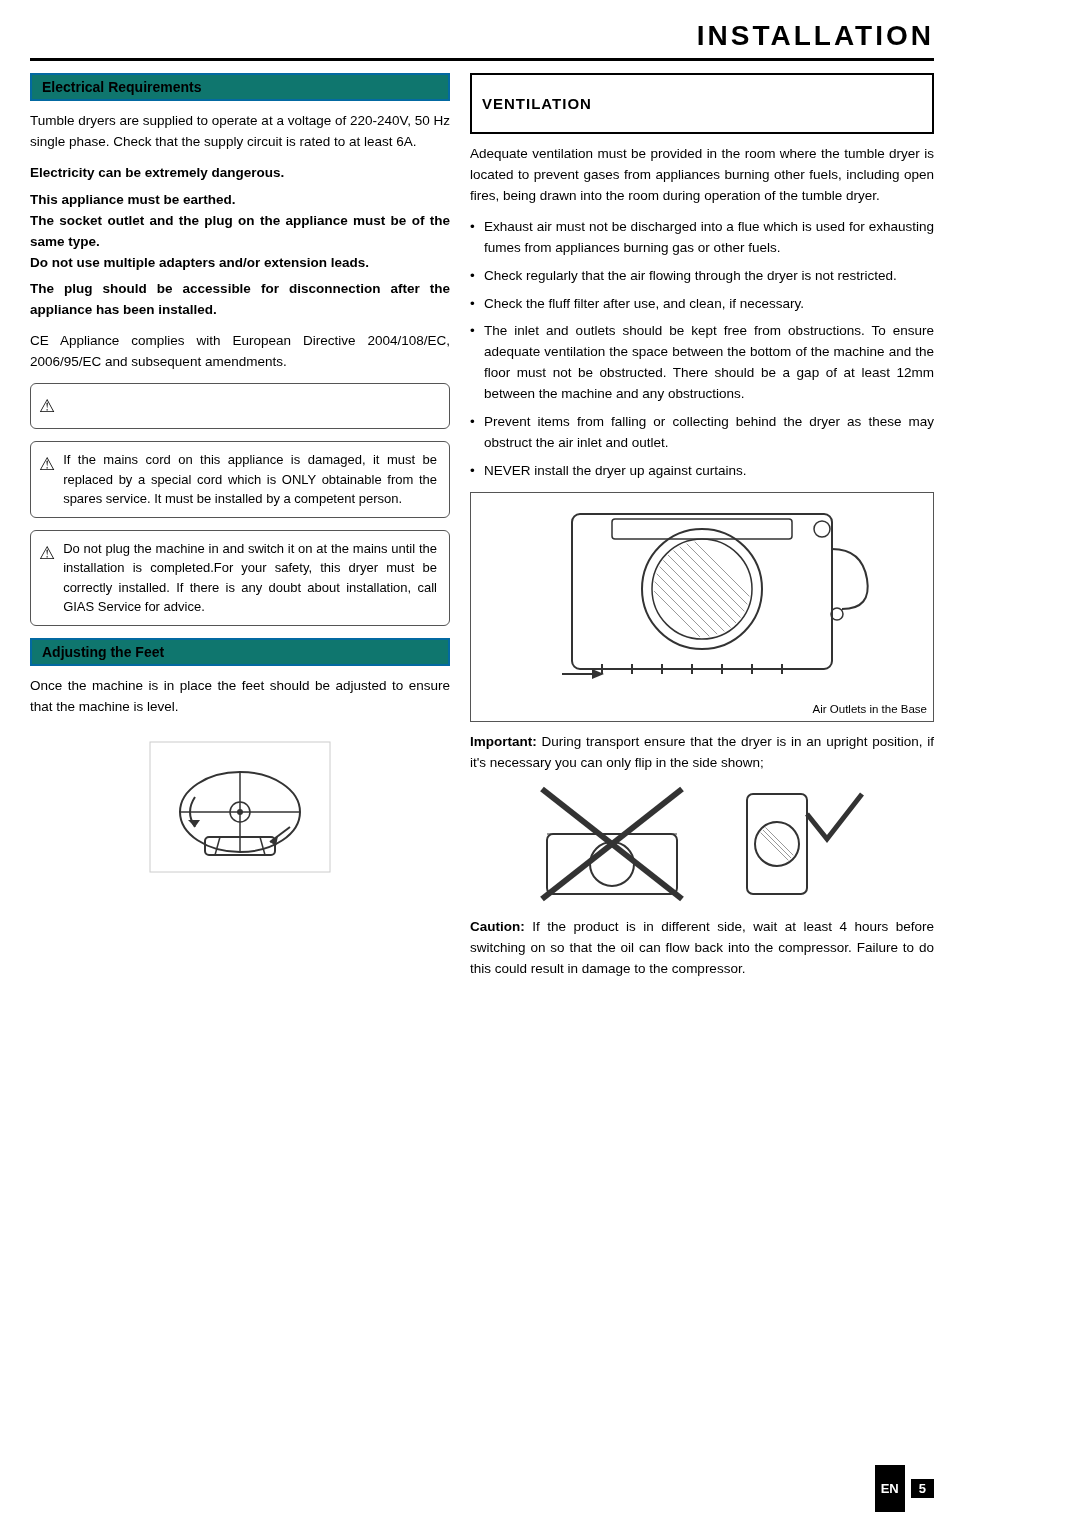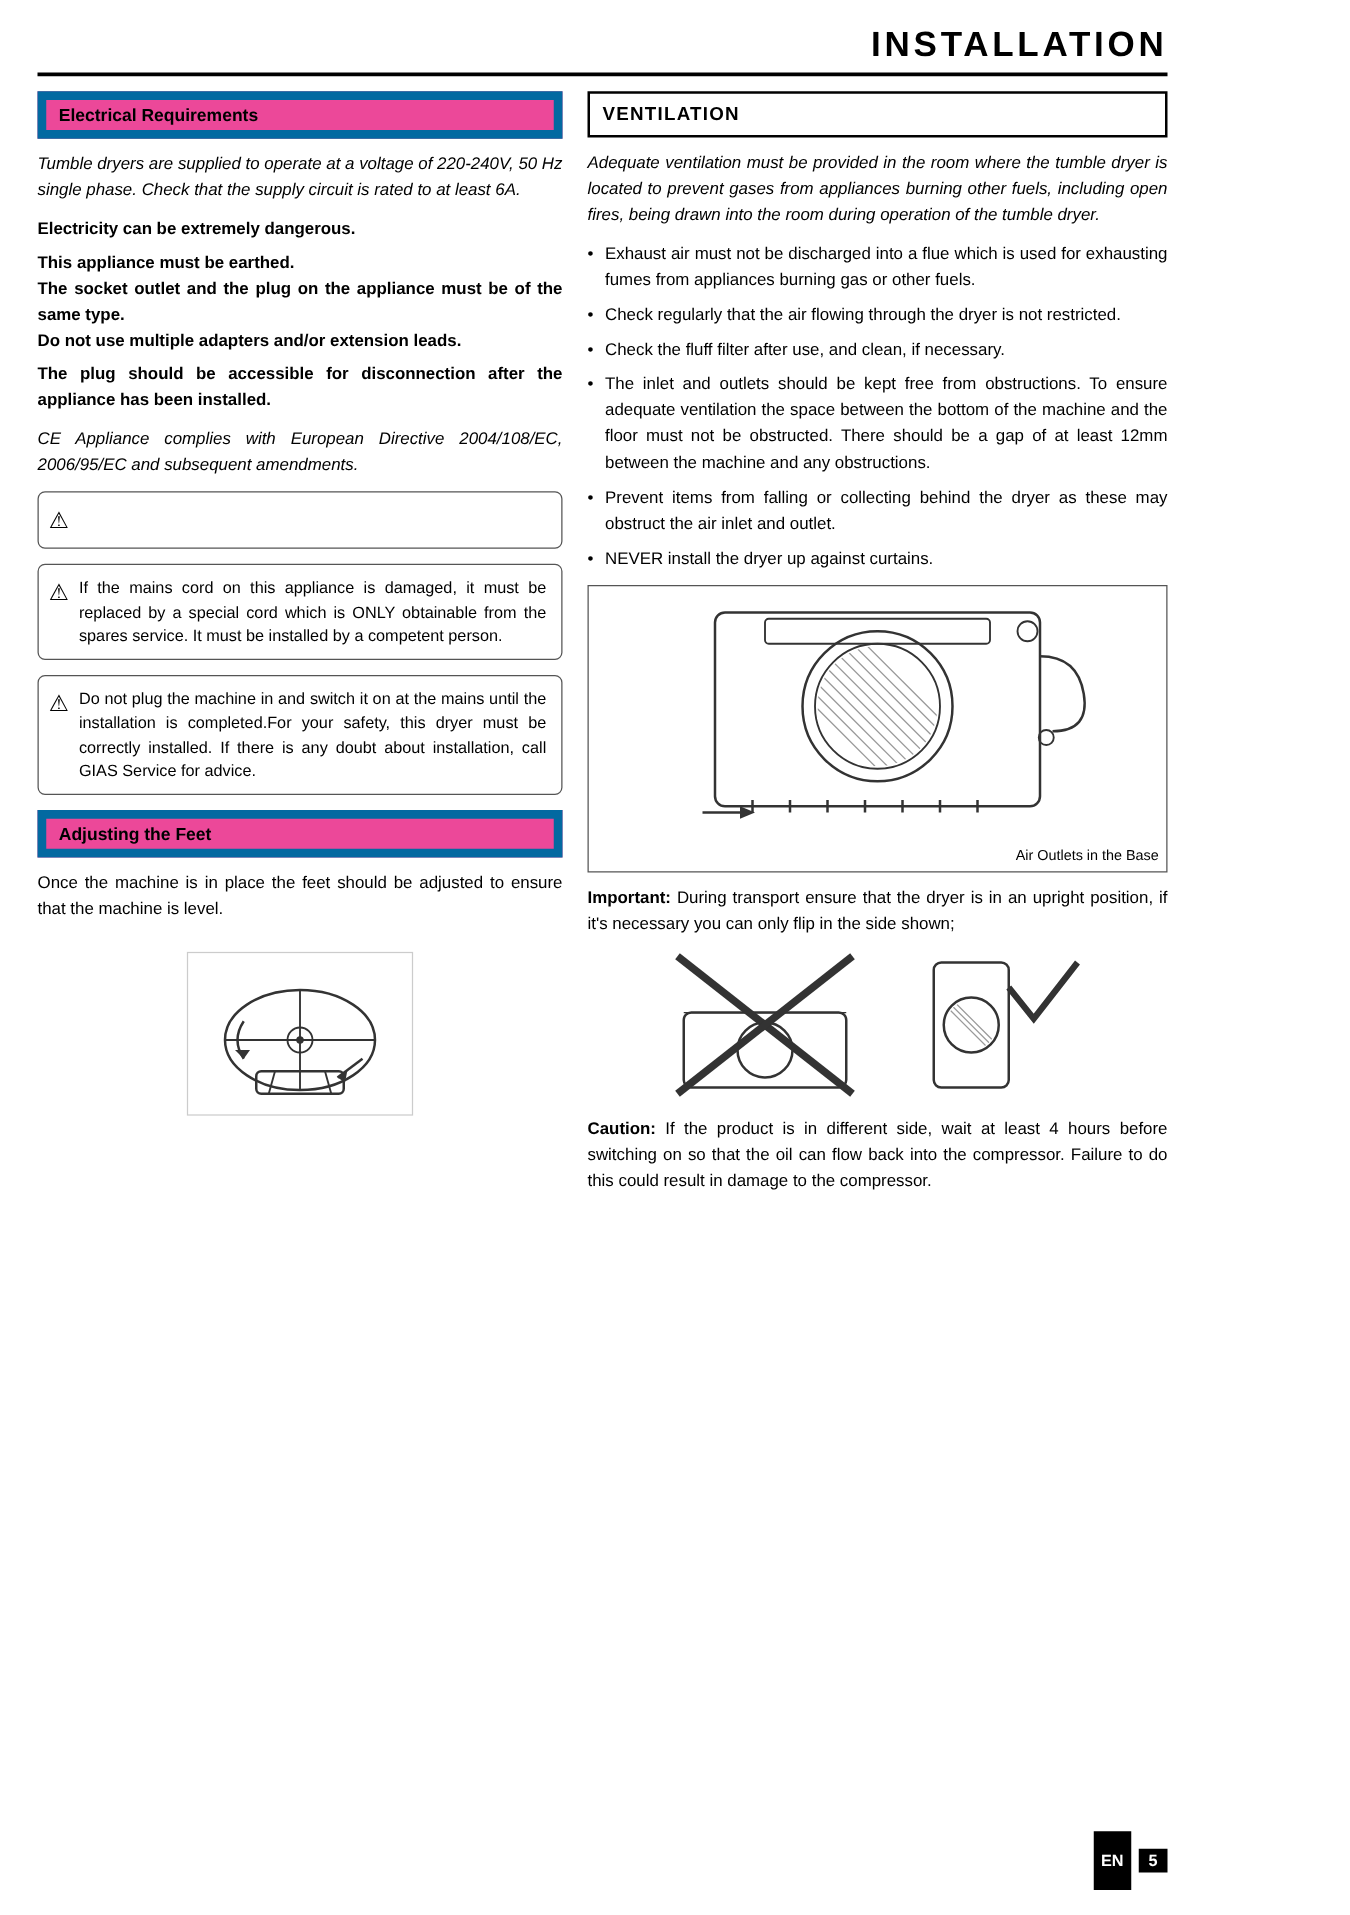--- a/index.html
+++ b/index.html
@@ -39,47 +39,46 @@
     }
     .left-col {
       width: 420px;
       flex-shrink: 0;
     }
     .right-col {
       flex: 1;
     }
     
     .section-header {
-      background: #ec4899;
+      background: #0f766e;
       font-weight: 700;
       font-size: 14px;
       padding: 4px 10px;
       margin-bottom: 10px;
-      border: 7px solid #0369a1;
+      border: 2px solid #0369a1;
     }
     .section-header-dark {
       background: #fff;
       font-weight: 900;
       font-size: 15px;
-      padding: 8px 10px;
+      padding: 20px 10px;
       margin-bottom: 10px;
       border: 2px solid #000;
       text-transform: uppercase;
       letter-spacing: 1px;
     }
     
     .text-block {
       margin-bottom: 10px;
       line-height: 1.55;
       text-align: justify;
     }
     .text-block p {
       margin-bottom: 8px;
       text-align: justify;
-      font-style: italic;
     }
     .bold-block {
       font-weight: 700;
       margin-bottom: 6px;
       line-height: 1.55;
       text-align: justify;
     }
     
     .warning-box {
       border: 1.5px solid #555;

